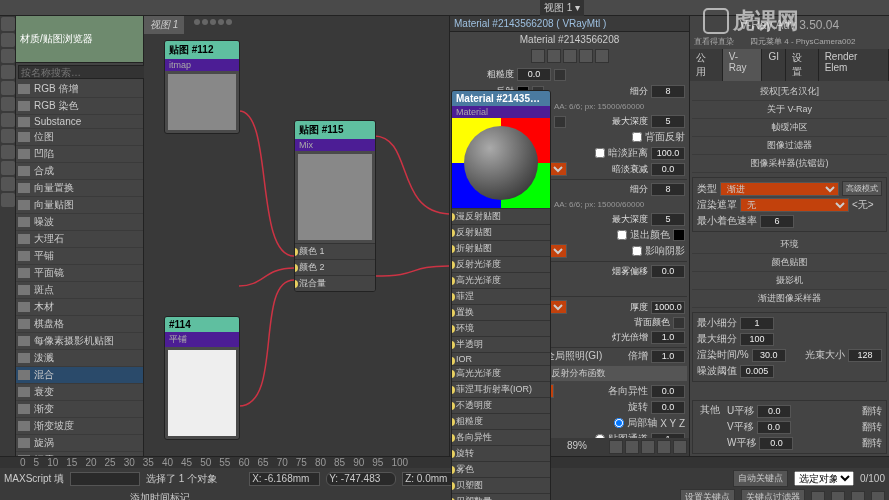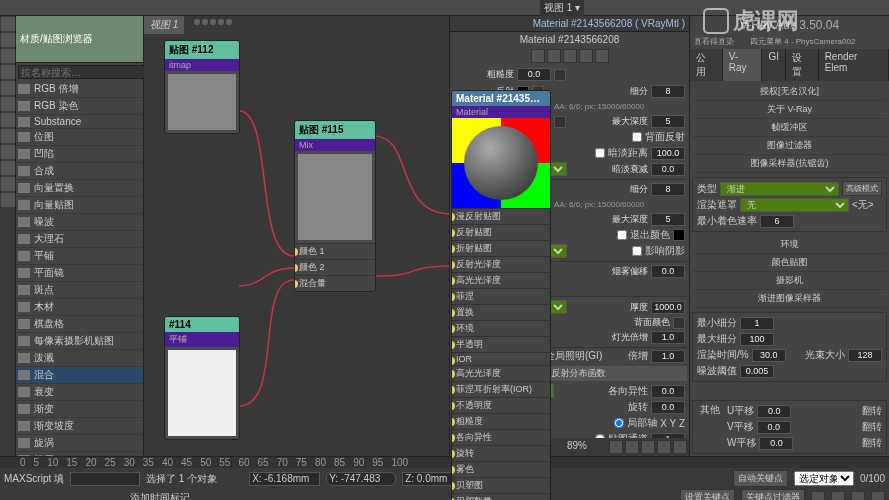--- a/index.html
+++ b/index.html
@@ -32,27 +32,27 @@
 .node .hd.blue { background: #4a7aa0; color: #fff; }
 .node .sub { background: #4c1d95; padding: 1px 4px; color: #aaa; font-size: 9px; }
 .node .thumb { background: #888; margin: 3px; }
 .node .slot { padding: 1px 4px; font-size: 9px; background: #444; border-top: 1px solid #333; position: relative; }
 .node .slot::before { content: ""; position: absolute; left: -5px; top: 4px; width: 8px; height: 8px; border-radius: 50%; background: #e8d060; }
 
 .sphere { width: 74px; height: 74px; border-radius: 50%; background: radial-gradient(circle at 35% 30%, #aaa, #555 60%, #222); margin: 4px auto; position: relative; }
 .checker { background: repeating-conic-gradient(#f00 0 25%, #0f0 0 50%, #00f 0 75%, #ff0 0 100%); padding: 4px; }
 
 .panel { width: 240px; background: #444; border-left: 1px solid #222; display: flex; flex-direction: column; overflow: hidden; }
-.panel-title { background: #3a3a3a; color: #9ec0e0; padding: 2px 4px; border-bottom: 1px solid #222; text-align: right; }
+.panel-title { background: #3a3a3a; color: #9ec0e0; padding: 2px 4px; border-bottom: 1px solid #222; text-align: left; }
 .panel-body { flex: 1; overflow: auto; padding: 2px; }
 .grp { border-bottom: 1px solid #333; padding: 2px 0; }
 .prow { display: flex; align-items: center; padding: 1px 2px; gap: 3px; }
 .prow .lbl { width: 60px; text-align: right; color: #ddd; font-size: 9px; }
 .prow .spin { width: 34px; height: 13px; background: #2a2a2a; border: 1px solid #555; color: #eee; text-align: center; font-size: 9px; line-height: 11px; }
-.prow .sel { height: 14px; background: #4d7c0f; border: 1px solid #555; color: #ccc; font-size: 9px; padding: 0 2px; }
+.prow .sel { height: 14px; background: #c2410c; border: 1px solid #555; color: #ccc; font-size: 9px; padding: 0 2px; }
 .prow .sq { width: 12px; height: 12px; background: #333; border: 1px solid #555; }
 .prow .chk { width: 10px; height: 10px; }
 .section-hd { background: #555; text-align: center; padding: 1px; margin: 2px 0; font-size: 9px; }
 
 .rpanel { width: 200px; background: #444; border-left: 1px solid #222; display: flex; flex-direction: column; }
 .rtabs { display: flex; background: #3a3a3a; }
 .rtabs .t { padding: 2px 6px; border-right: 1px solid #222; font-size: 10px; }
 .rtabs .t.act { background: #555; }
 .rlist { padding: 2px; }
 .rlist .ln { text-align: center; padding: 2px; font-size: 9px; border-bottom: 1px solid #3a3a3a; }

